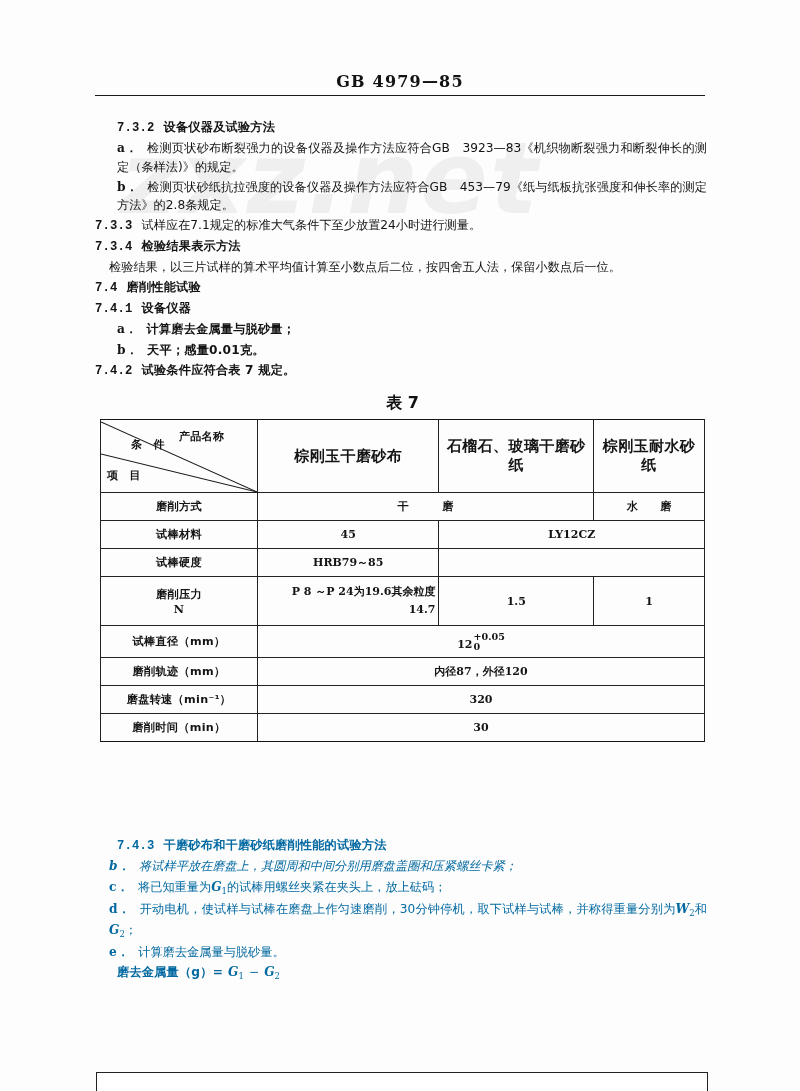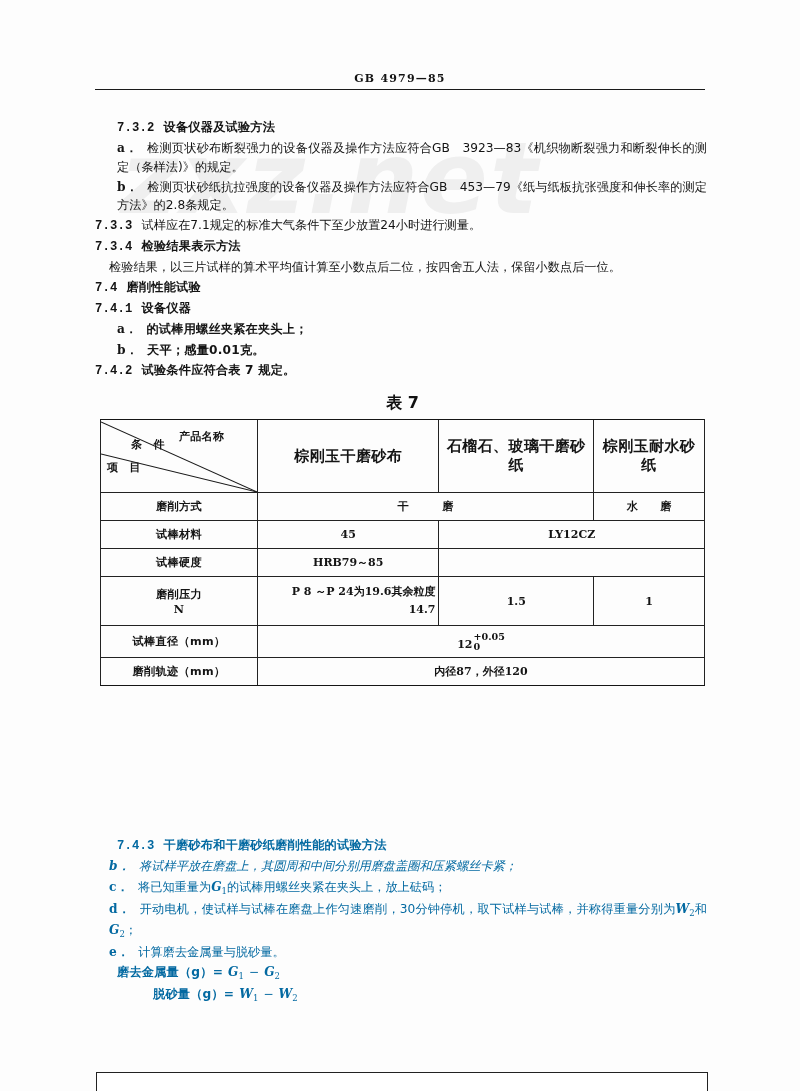--- a/index.html
+++ b/index.html
@@ -29,21 +29,21 @@
   .runhead {
     position: absolute;
     left: 95px;
     top: 72px;
     width: 610px;
     text-align: center;
   }
   .runhead .code {
     font-family: "DejaVu Serif", "Liberation Serif", serif;
     font-weight: bold;
-    font-size: 11px;
+    font-size: 16px;
     letter-spacing: 1.2px;
     color: #131313;
   }
   .runhead .rule {
     margin-top: 4px;
     border-top: 1.6px solid #1a1a1a;
     width: 100%;
   }
 
   
@@ -140,21 +140,21 @@
     height: 100%;
   }
   .diagcell .lab {
     position: absolute;
     font-size: 11px;
     font-weight: bold;
     white-space: nowrap;
   }
   .lab-cond  { left: 30px;  top: 17px; }
   .lab-prod  { left: 78px;  top: 9px;  }
-  .lab-item  { left: 6px;   top: 40px; }
+  .lab-item  { left: 6px;   top: 48px; }
 
   .hdr-prod {
     font-size: 15px;
     font-weight: bold;
     letter-spacing: 0.4px;
   }
 
   .frac {
     display: inline-block;
     vertical-align: -0.15em;
@@ -247,21 +247,21 @@
 
     <div class="p">
       <span class="clause num">7.4</span><span class="sp"></span><span class="clause">磨削性能试验</span>
     </div>
 
     <div class="p">
       <span class="clause num">7.4.1</span><span class="sp"></span><span class="clause">设备仪器</span>
     </div>
 
     <div class="p ind2">
-      <span class="clause serif">a．</span><span class="sp"></span><span class="clause">的试棒用螺丝夹紧在夹头上；</span>
+      <span class="clause serif">a．</span><span class="sp"></span><span class="clause">计算磨去金属量与脱砂量；</span>
     </div>
 
     <div class="p ind2">
       <span class="clause serif">b．</span><span class="sp"></span><span class="clause">天平；感量0.01克。</span>
     </div>
 
     <div class="p">
       <span class="clause num">7.4.2</span><span class="sp"></span><span class="clause">试验条件应符合表 7 规定。</span>
     </div>
 
@@ -321,21 +321,29 @@
           <td class="num-v vl vr" colspan="3">
             <span>12</span><span class="frac"><span>+0.05</span><span>0</span></span>
           </td>
         </tr>
 
         <tr>
           <td class="lbl vl">磨削轨迹（mm）</td>
           <td class="num-v vl vr" colspan="3">内径87，外径120</td>
         </tr>
 
-
+        <tr>
+          <td class="lbl vl">磨盘转速（min⁻¹）</td>
+          <td class="num-v vl vr" colspan="3">320</td>
+        </tr>
+
+        <tr>
+          <td class="lbl vl">磨削时间（min）</td>
+          <td class="num-v vl vr" colspan="3">30</td>
+        </tr>
       </tbody>
     </table>
   </div>
 
   <div class="content2">
 
     <div class="p ind2">
       <span class="clause num">7.4.3</span><span class="sp"></span><span class="clause">干磨砂布和干磨砂纸磨削性能的试验方法</span>
     </div>
 
@@ -353,21 +361,18 @@
     </div>
 
     <div class="p" style="padding-left:14px;">
       <span class="clause serif">e．</span><span class="sp"></span><span>计算磨去金属量与脱砂量。</span>
     </div>
 
     <div class="p eq">
       <span class="clause">磨去金属量（g）=</span><span class="sp-s"></span><span class="ital">G</span><sub class="serif">1</sub><span class="sp-s"></span><span class="serif">−</span><span class="sp-s"></span><span class="ital">G</span><sub class="serif">2</sub>
     </div>
 
-    <div class="p eq2">
-      <span class="clause">脱砂量（g）=</span><span class="sp-s"></span><span class="ital">W</span><sub class="serif">1</sub><span class="sp-s"></span><span class="serif">−</span><span class="sp-s"></span><span class="ital">W</span><sub class="serif">2</sub>
-    </div>
 
   </div>
 
   <div class="footbox"></div>
 
 </div>
 
 </body></html>

